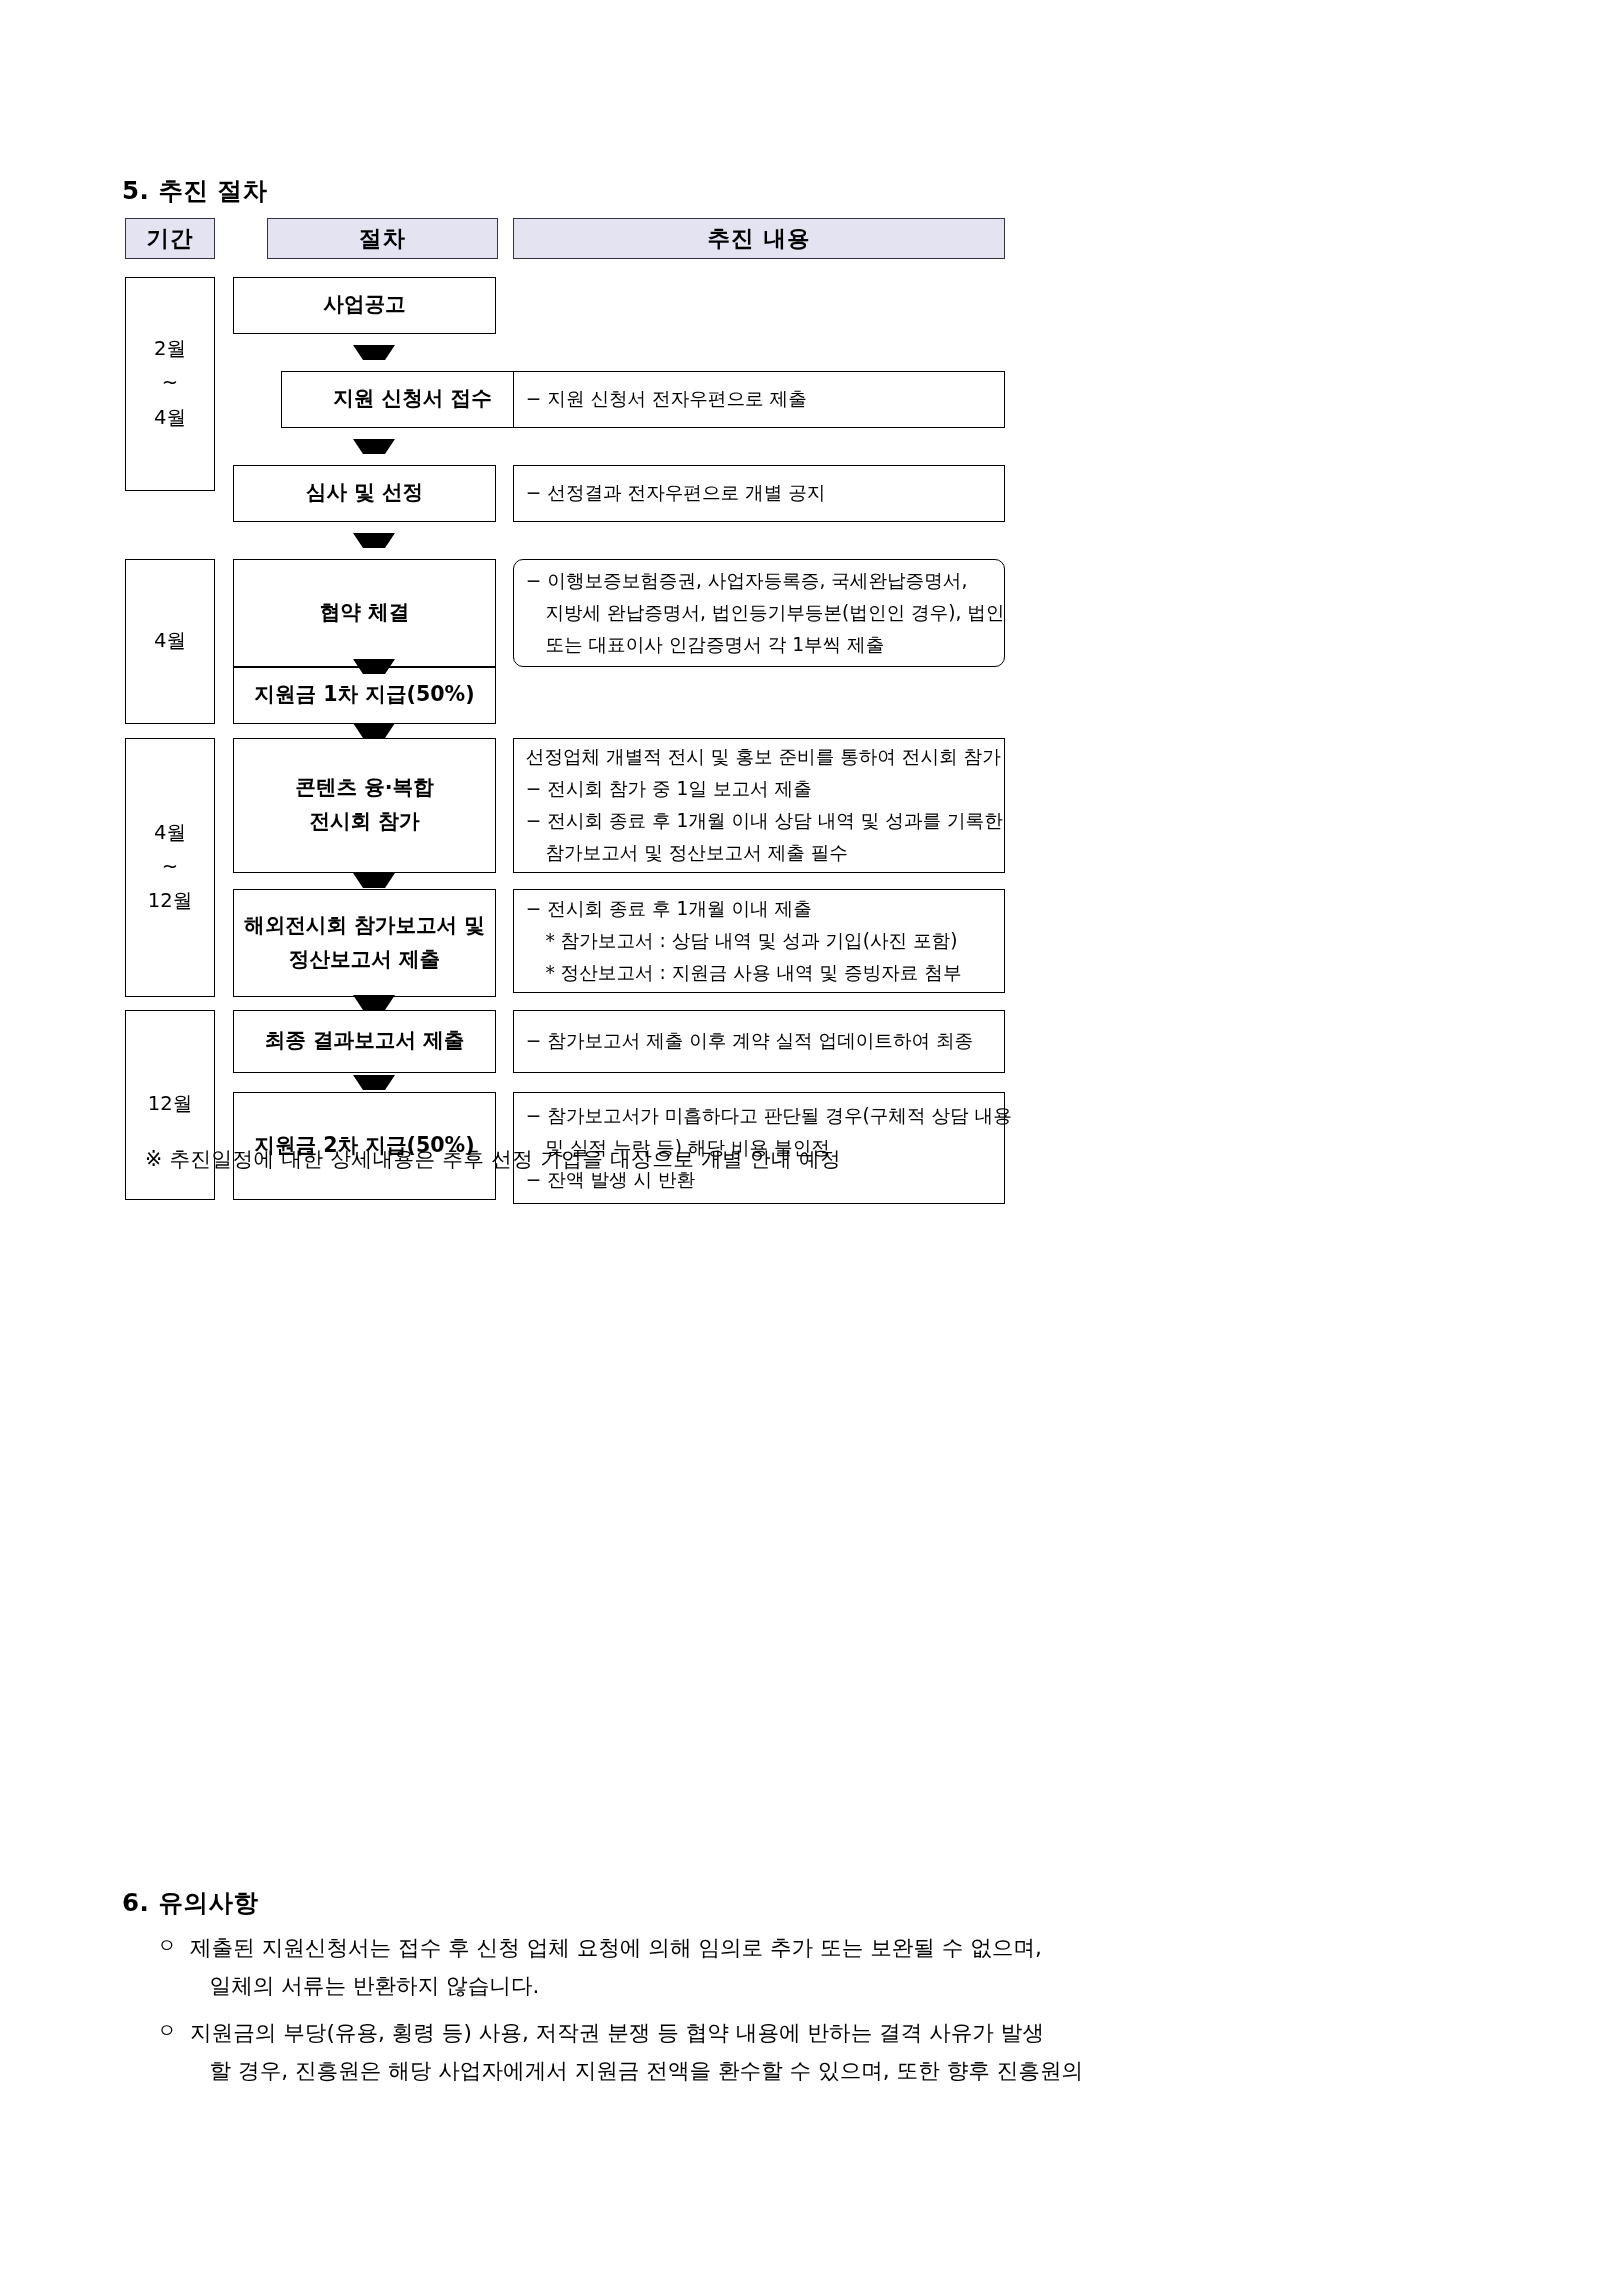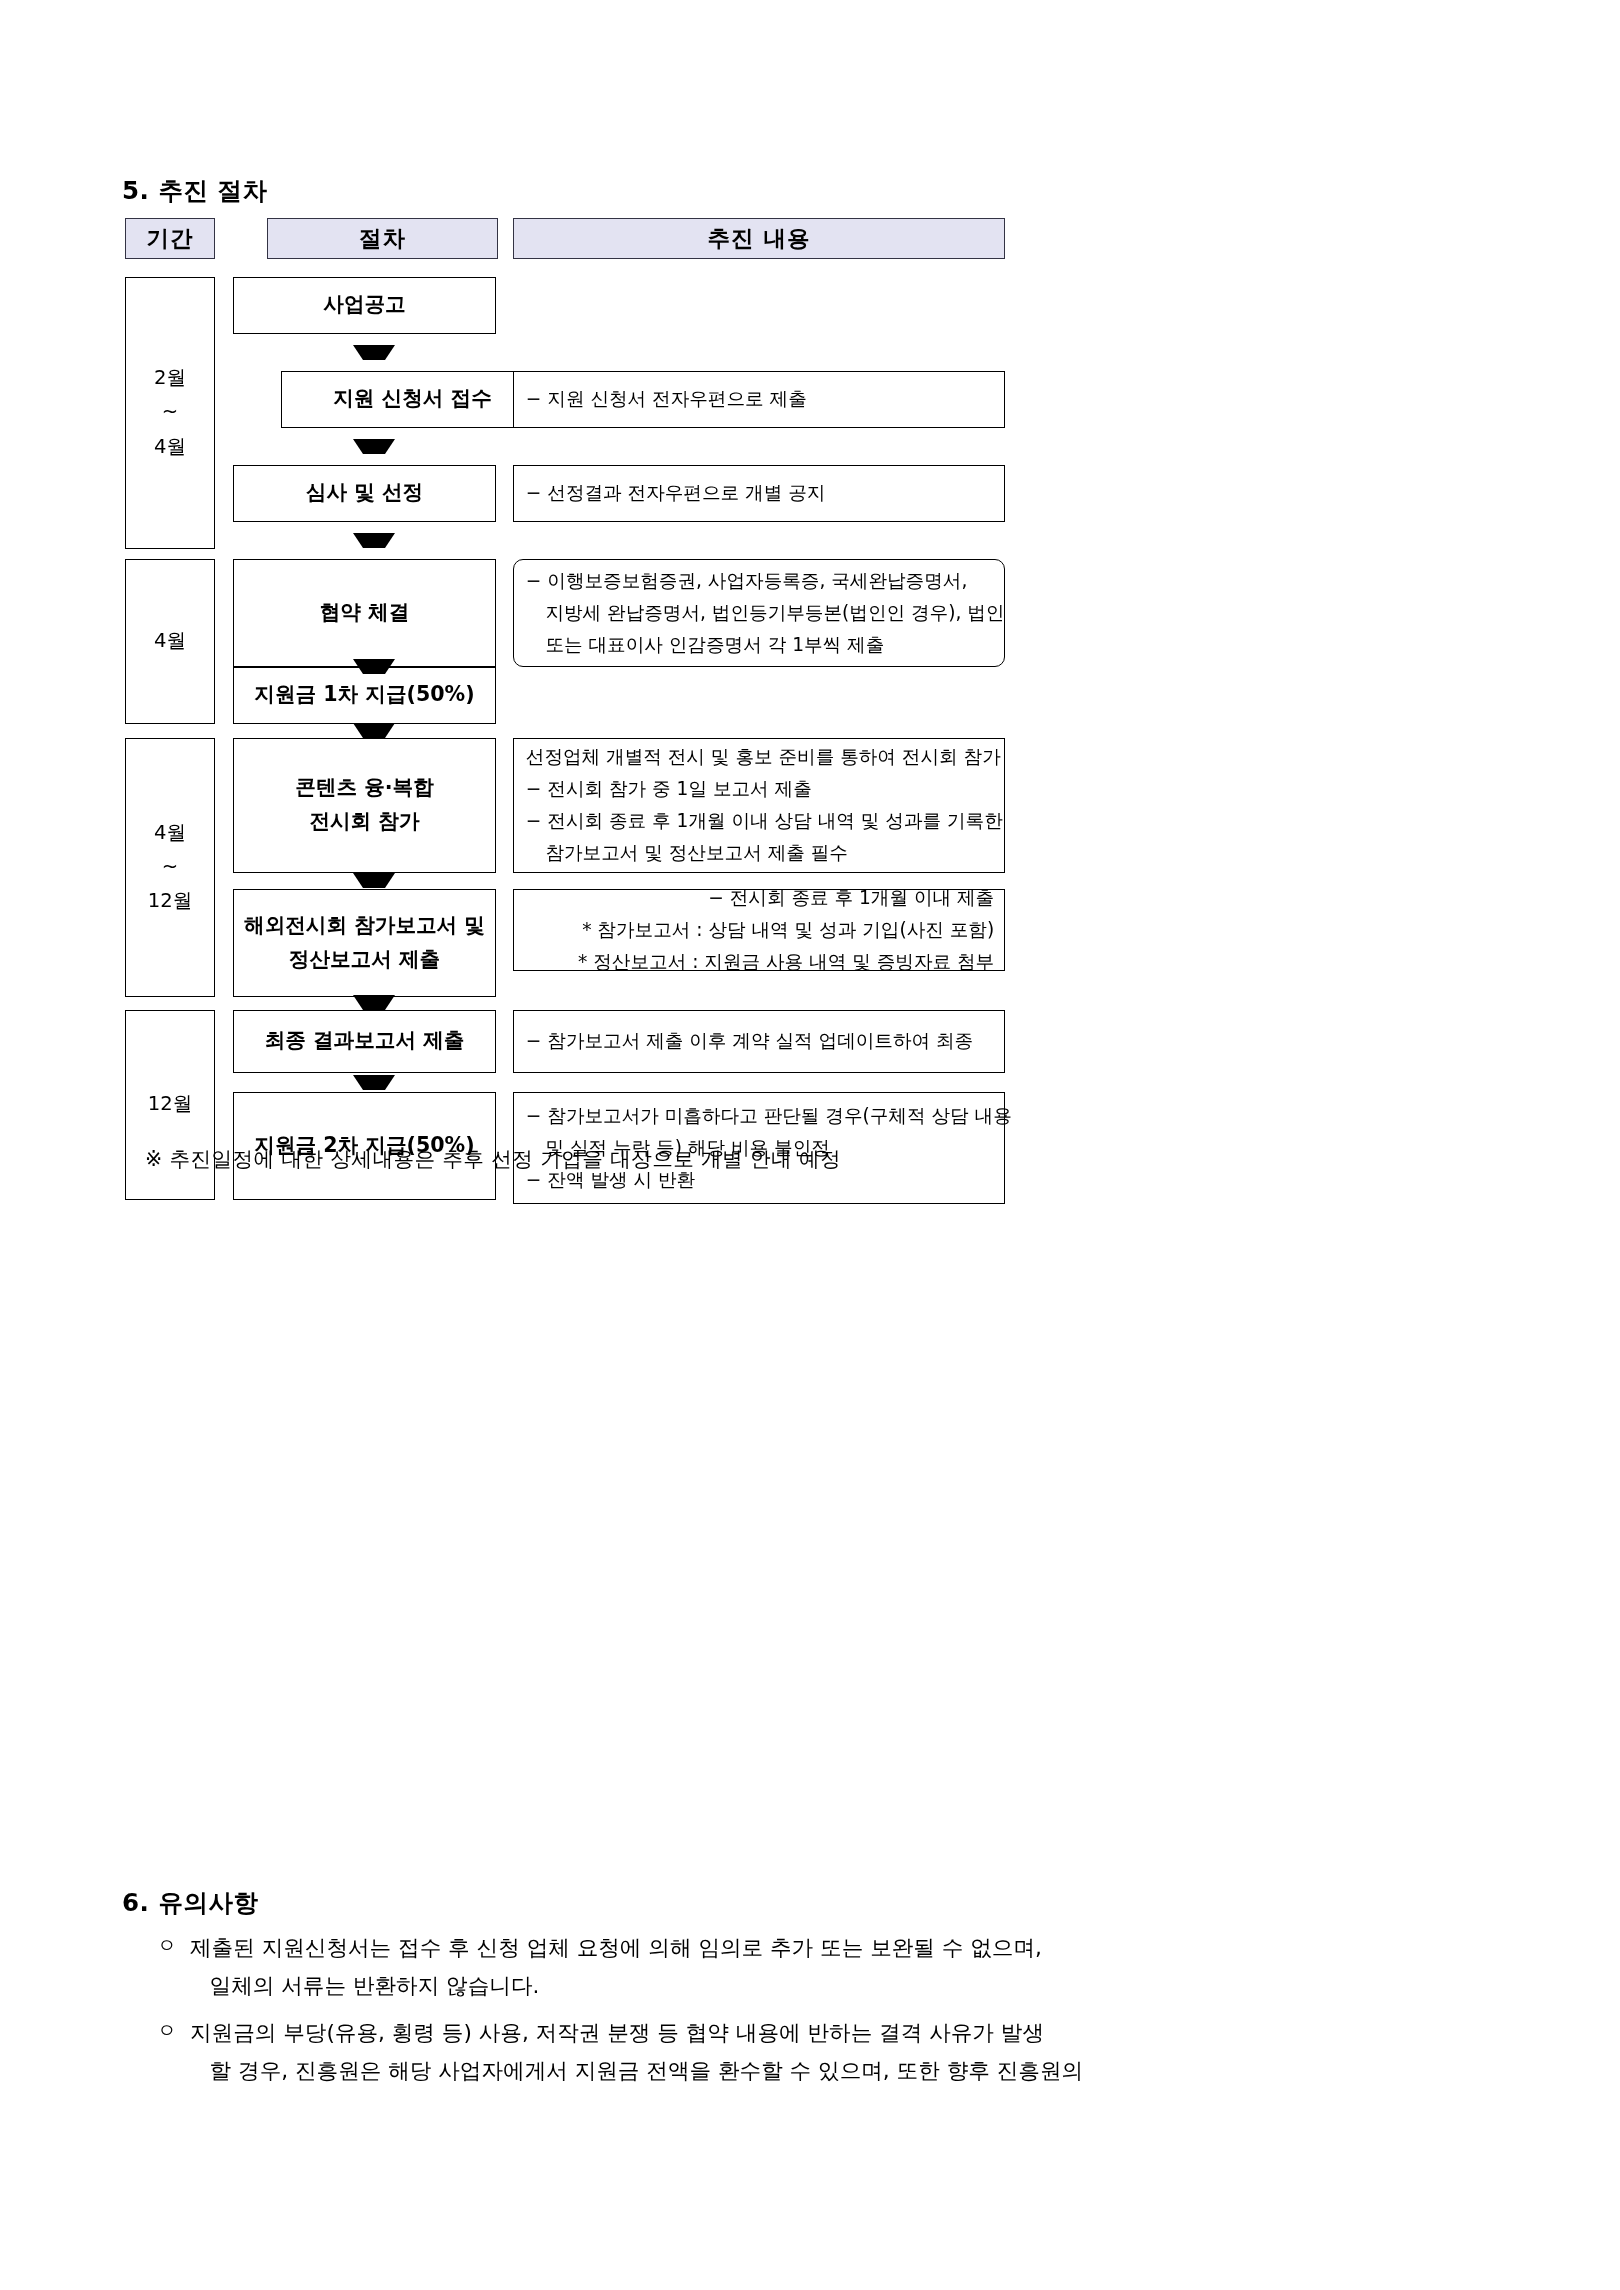--- a/index.html
+++ b/index.html
@@ -221,21 +221,21 @@
         <div class="cont-box" style="top: 461px; height: 135px;">
           <span class="ln">선정업체 개별적 전시 및 홍보 준비를 통하여 전시회 참가</span>
           <span class="ln">− 전시회 참가 중 1일 보고서 제출</span>
           <span class="ln">− 전시회 종료 후 1개월 이내 상담 내역 및 성과를 기록한</span>
           <span class="ln ind">참가보고서 및 정산보고서 제출 필수</span>
         </div>
         <div class="proc-box" style="top: 612px; height: 108px;">
           <span>해외전시회 참가보고서 및</span>
           <span>정산보고서 제출</span>
         </div>
-        <div class="cont-box" style="top: 612px; height: 82px; text-align: right;">
+        <div class="cont-box" style="top: 612px; height: 104px;">
           <span class="ln">− 전시회 종료 후 1개월 이내 제출</span>
           <span class="ln ind">* 참가보고서 : 상담 내역 및 성과 기입(사진 포함)</span>
           <span class="ln ind">* 정산보고서 : 지원금 사용 내역 및 증빙자료 첨부</span>
         </div>
         <div class="proc-box" style="top: 733px; height: 63px;">
           <span>최종 결과보고서 제출</span>
         </div>
         <div class="cont-box" style="top: 733px; height: 63px;">
           <span class="ln">− 참가보고서 제출 이후 계약 실적 업데이트하여 최종</span>
         </div>
@@ -248,21 +248,21 @@
           <span class="ln">− 잔액 발생 시 반환</span>
         </div>
         <div class="arrow" style="top: 68px;"></div>
         <div class="arrow" style="top: 162px;"></div>
         <div class="arrow" style="top: 256px;"></div>
         <div class="arrow" style="top: 382px;"></div>
         <div class="arrow" style="top: 446px;"></div>
         <div class="arrow" style="top: 596px;"></div>
         <div class="arrow" style="top: 718px;"></div>
         <div class="arrow" style="top: 798px;"></div>
-        <div class="period-cell" style="top: 0px; height: 272px; align-items: center;">
+        <div class="period-cell" style="top: 0px; height: 214px; align-items: center;">
           <span>2월</span>
           <span>~</span>
           <span>4월</span>
         </div>
         <div class="period-cell" style="top: 282px; height: 165px;">
           <span>4월</span>
         </div>
         <div class="period-cell" style="top: 461px; height: 259px;">
           <span>4월</span>
           <span>~</span>

